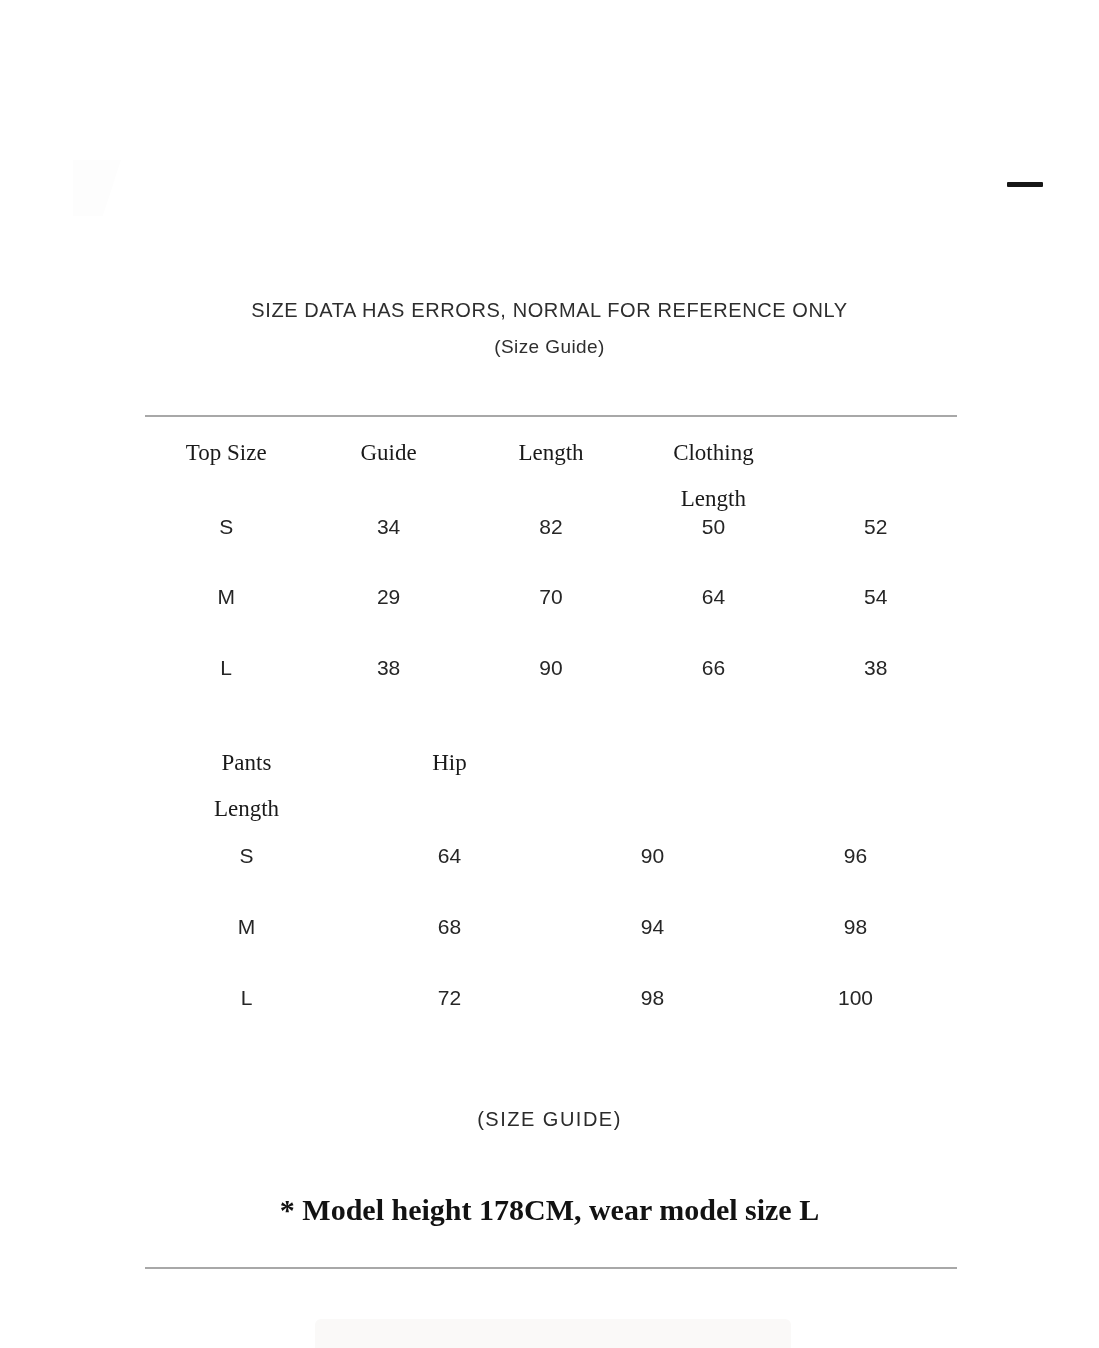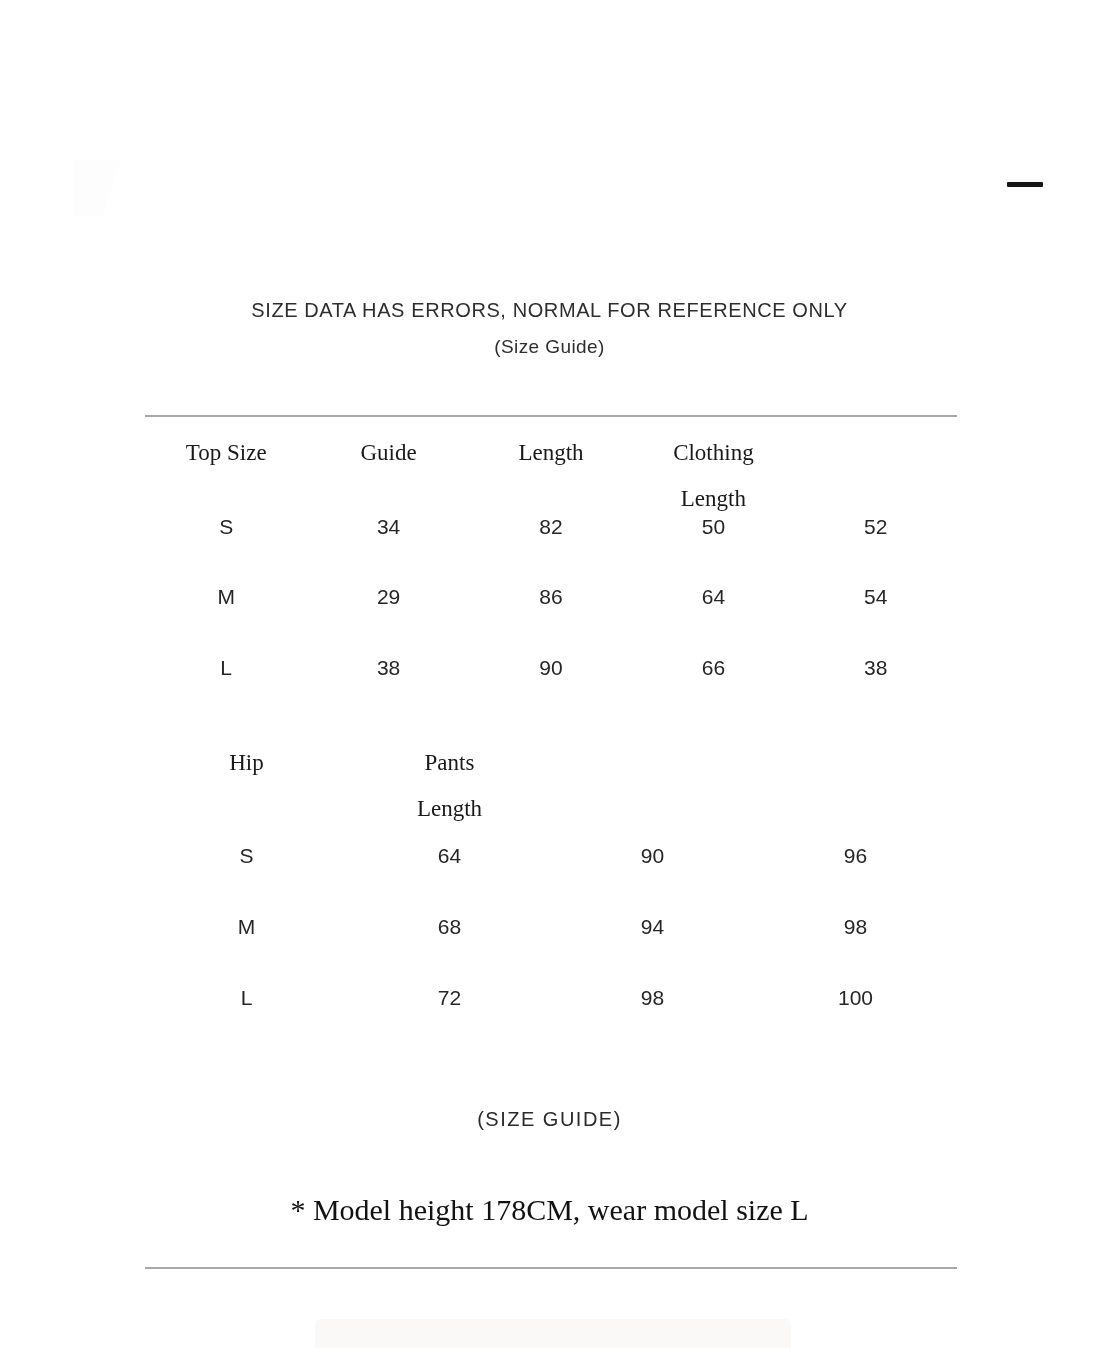--- a/index.html
+++ b/index.html
@@ -78,21 +78,21 @@
   
   .caption {
     position: absolute; top: 1107px; left: 0; width: 100%;
     text-align: center; font-size: 20px; letter-spacing: 1.5px;
     color: #2b2b2b; line-height: 1.2;
   }
   .model-note {
     position: absolute; top: 1192px; left: 0; width: 100%;
     text-align: center;
     font-family: "Liberation Serif", "DejaVu Serif", serif;
-    font-weight: normal; font-size: 30px; color: #121212; line-height: 1.2;
+    font-weight: bold; font-size: 30px; color: #121212; line-height: 1.2;
   }
 </style>
 </head>
 <body>
 
 <div class="page">
 
   <div class="faint-shape"></div>
   <div class="dash"></div>
 
@@ -120,39 +120,39 @@
     <div class="cell">S</div>
     <div class="cell">34</div>
     <div class="cell">82</div>
     <div class="cell">50</div>
     <div class="cell">52</div>
   </div>
 
   <div class="grid5 tvals tops-row-m">
     <div class="cell">M</div>
     <div class="cell">29</div>
-    <div class="cell">86</div>
+    <div class="cell">70</div>
     <div class="cell">64</div>
     <div class="cell">54</div>
   </div>
 
   <div class="grid5 tvals tops-row-l">
     <div class="cell">L</div>
     <div class="cell">38</div>
     <div class="cell">90</div>
     <div class="cell">66</div>
     <div class="cell">38</div>
   </div>
 
   <div class="grid4 thead pants-header">
     <div class="cell">
-        <span>Hip</span>
+        <span class="narrow-80">Pants Length</span>
       </div>
     <div class="cell">
-        <span class="narrow-80">Pants Length</span>
+        <span>Hip</span>
       </div>
   </div>
 
   <div class="grid4 tvals pants-row-s">
     <div class="cell">S</div>
     <div class="cell">64</div>
     <div class="cell">90</div>
     <div class="cell">96</div>
   </div>
 

